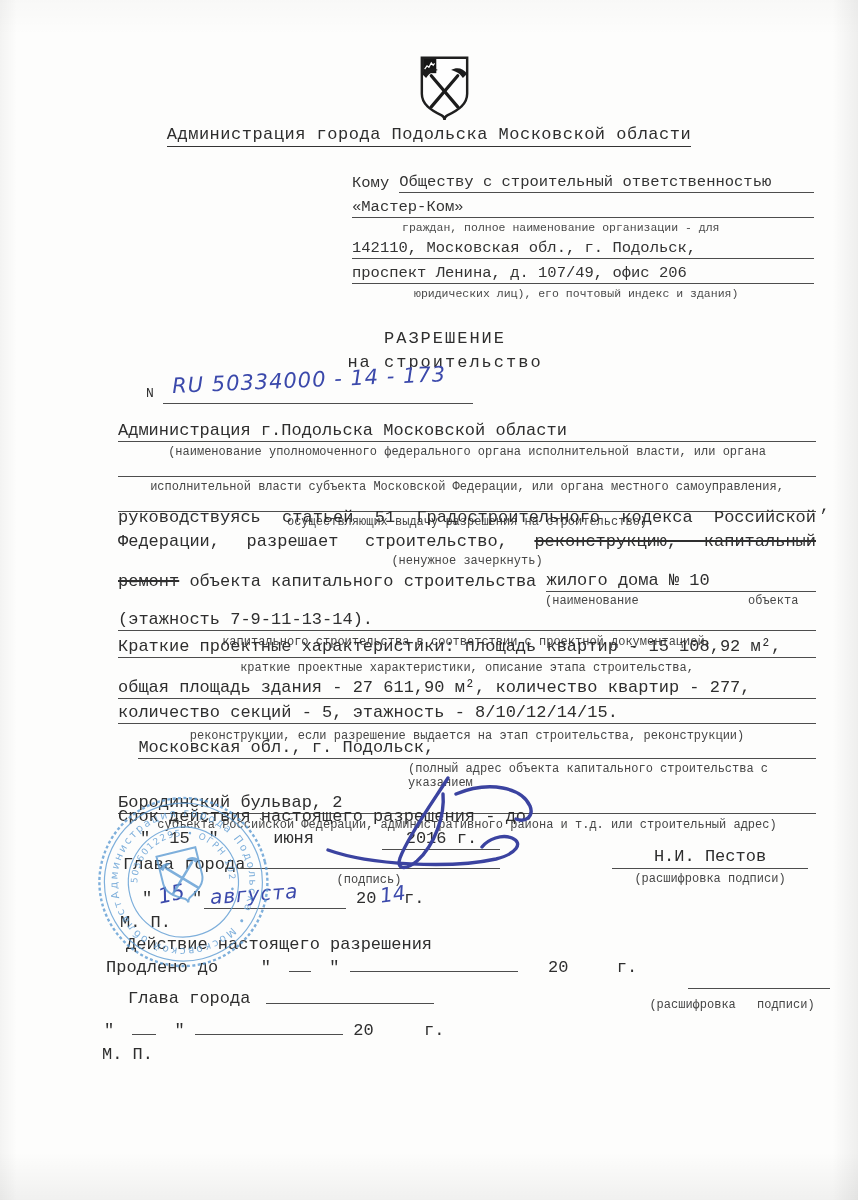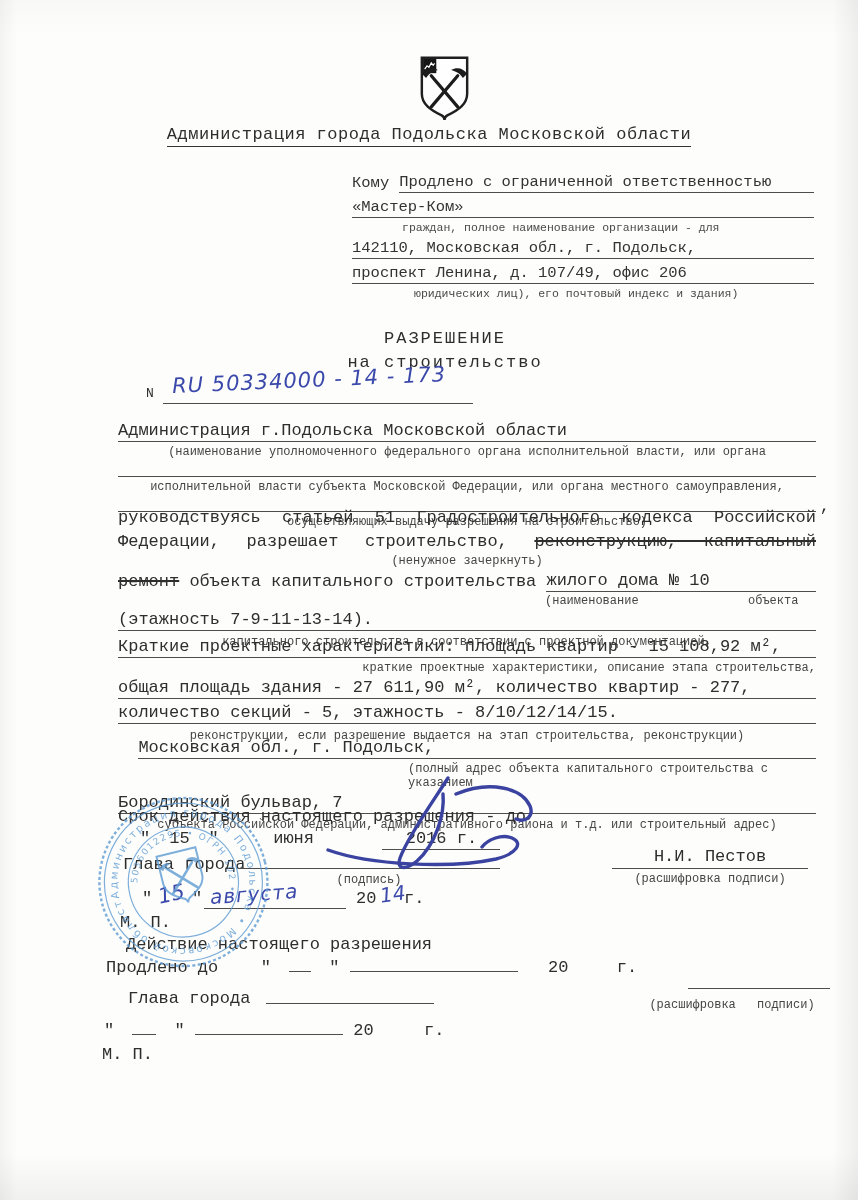--- a/index.html
+++ b/index.html
@@ -50,21 +50,21 @@
     </svg>
   </div>
 
   <div class="abs center" style="left:0;top:124px;width:858px;">
     <span class="t" style="border-bottom:1.4px solid #333;padding-bottom:2px;letter-spacing:0.5px;">Администрация города Подольска Московской области</span>
   </div>
 
   <div class="abs" style="left:352px;top:172px;width:462px;">
     <div class="flexrow">
       <span class="t15" style="margin-right:10px;">Кому</span>
-      <span class="t15 uline" style="flex:1;">Продлено с ограниченной ответственностью</span>
+      <span class="t15 uline" style="flex:1;">Обществу с строительный ответственностью</span>
     </div>
     <div class="t15 uline-row" style="margin-top:4px;">«Мастер-Ком»</div>
     <div class="xsmall" style="margin:3px 0 0 50px;">граждан, полное наименование организации - для</div>
     <div class="t15 uline-row" style="margin-top:4px;">142110, Московская обл., г. Подольск,</div>
     <div class="t15 uline-row" style="margin-top:4px;">проспект Ленина, д. 107/49, офис 206</div>
     <div class="xsmall" style="margin:3px 0 0 62px;">юридических лиц), его почтовый индекс и здания)</div>
   </div>
 
   <div class="abs center" style="left:0;top:328px;width:890px;">
     <div class="t ls2">РАЗРЕШЕНИЕ</div>
@@ -107,35 +107,35 @@
     </div>
     <div class="t flexrow" style="margin-top:2px;">
       <span class="uline">(этажность 7-9-11-13-14).</span>
       <span class="fill"></span>
     </div>
     <div class="small center" style="margin-top:4px;">капитального строительства в соответствии с проектной документацией,</div>
   </div>
 
   <div class="abs" style="left:118px;top:636px;width:698px;">
     <div class="t uline-row">Краткие проектные характеристики: площадь квартир - 15 108,92 м²,</div>
-    <div class="small center" style="margin-top:3px;text-align:right;">краткие проектные характеристики, описание этапа строительства,</div>
+    <div class="small center" style="margin-top:3px;">краткие проектные характеристики, описание этапа строительства,</div>
     <div class="t uline-row" style="margin-top:2px;">общая площадь здания - 27 611,90 м², количество квартир - 277,</div>
     <div class="t uline-row" style="margin-top:3px;">количество секций - 5, этажность - 8/10/12/14/15.</div>
     <div class="small center" style="margin-top:5px;">реконструкции, если разрешение выдается на этап строительства, реконструкции)</div>
   </div>
 
   <div class="abs" style="left:118px;top:737px;width:698px;">
     <div class="t flexrow">
       <span style="white-space:pre;">&nbsp;&nbsp;</span>
       <span class="uline">Московская обл., г. Подольск,</span>
       <span class="fill"></span>
     </div>
     <div class="small" style="margin:3px 0 0 290px;">(полный адрес объекта капитального строительства с указанием</div>
     <div class="t flexrow" style="margin-top:2px;">
-      <span class="uline">Бородинский бульвар, 7</span>
+      <span class="uline">Бородинский бульвар, 2</span>
       <span class="fill"></span>
     </div>
     <div class="small center" style="margin-top:4px;">субъекта Российской Федерации, административного района и т.д. или строительный адрес)</div>
   </div>
 
   <div class="abs t" style="left:118px;top:806px;">Срок действия настоящего разрешения - до</div>
   <div class="abs t" style="left:140px;top:828px;">
     <span>"</span>
     <span style="display:inline-block;width:38px;text-align:center;">15</span>
     <span>"</span>

